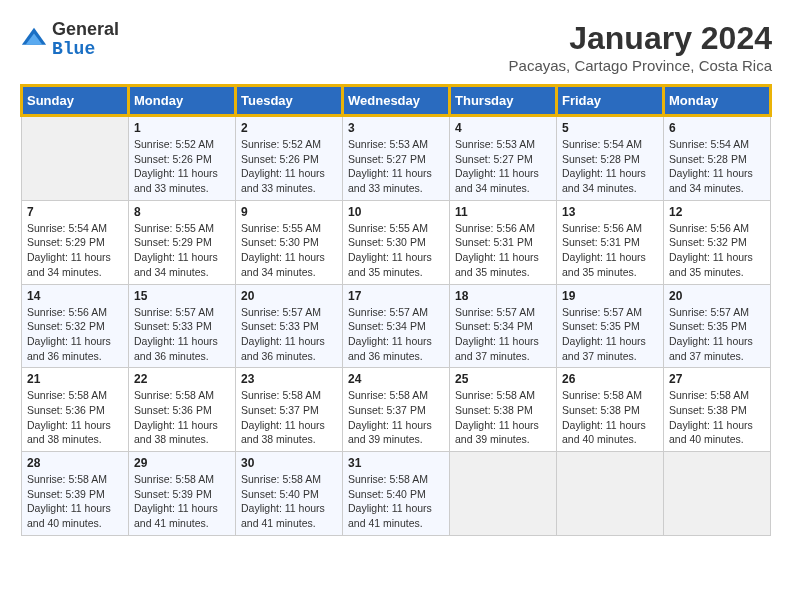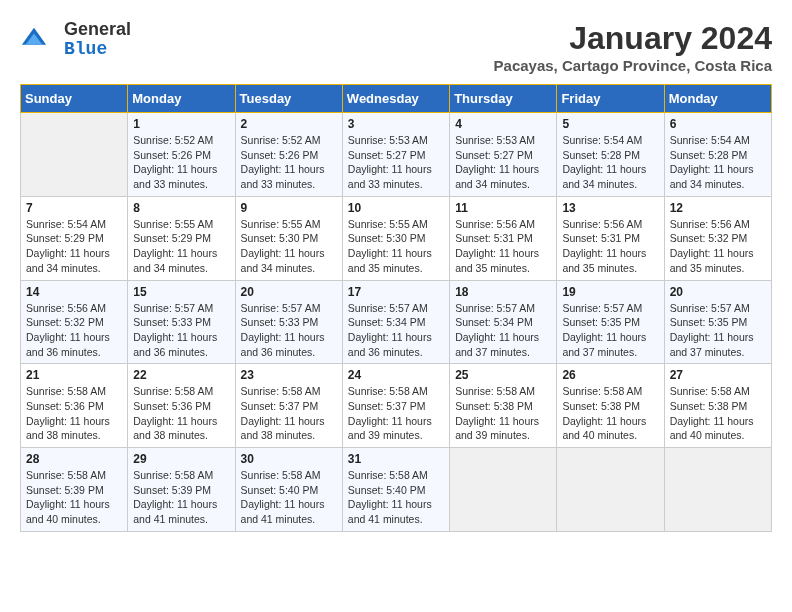--- a/index.html
+++ b/index.html
@@ -12,21 +12,21 @@
     }
     .header-section {
       display: flex;
       justify-content: space-between;
       align-items: flex-start;
       margin-bottom: 10px;
     }
     .logo {
       display: flex;
       align-items: center;
-      gap: 16px;
+      gap: 4px;
     }
     .logo-text {
       font-size: 18px;
       font-weight: bold;
       line-height: 1.1;
     }
     .logo-general { color: #333; }
     .logo-blue { color: #1a6fc4; font-family: Liberation Mono, monospace; }
     .logo-icon {
       width: 28px;
@@ -37,35 +37,34 @@
       margin-left: 40px;
     }
     .main-title {
       font-size: 32px;
       font-weight: bold;
       color: #333;
     }
     .subtitle {
       font-size: 15px;
       color: #555;
-      font-weight: bold;
     }
     table {
       width: 100%;
       border-collapse: collapse;
       font-size: 11px;
     }
     thead tr th {
       background-color: #2a6bbf;
       color: #fff;
       padding: 6px 4px;
       text-align: left;
       font-size: 13px;
       font-weight: bold;
-      border: 1px solid #eab308;
+      border: 3px solid #eab308;
     }
     tbody tr td {
       border: 1px solid #ccc;
       padding: 4px 5px;
       vertical-align: top;
       width: 107px;
       min-height: 70px;
     }
     tbody tr:nth-child(odd) td {
       background-color: #f5f8ff;

